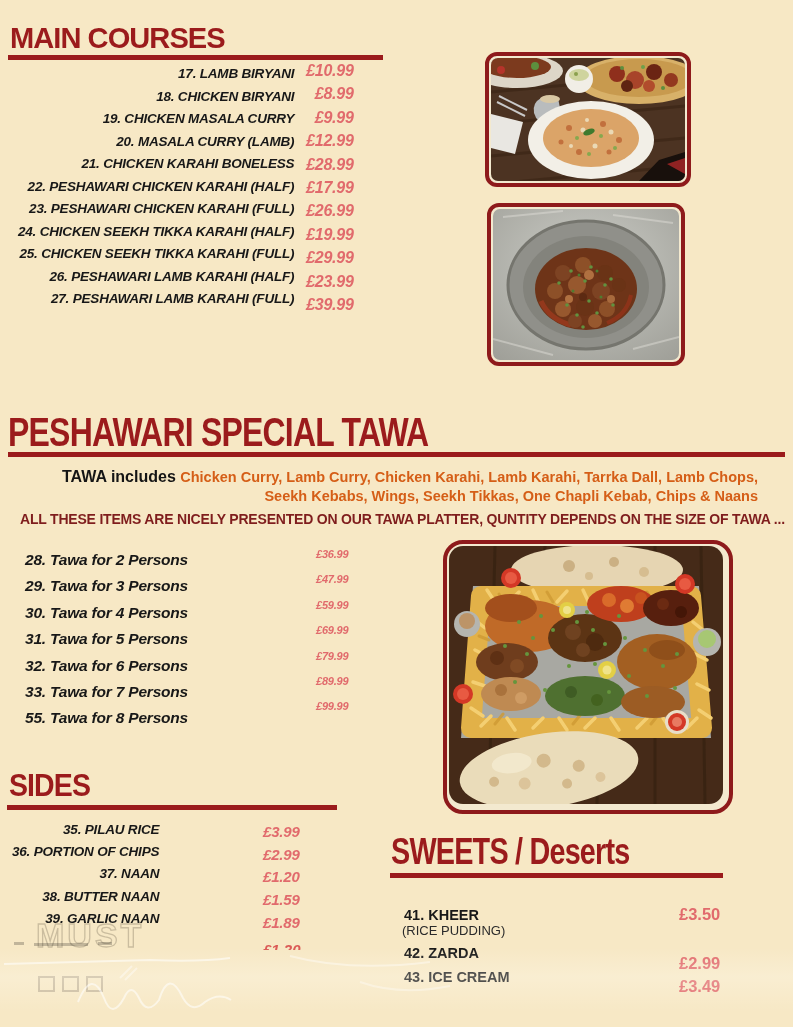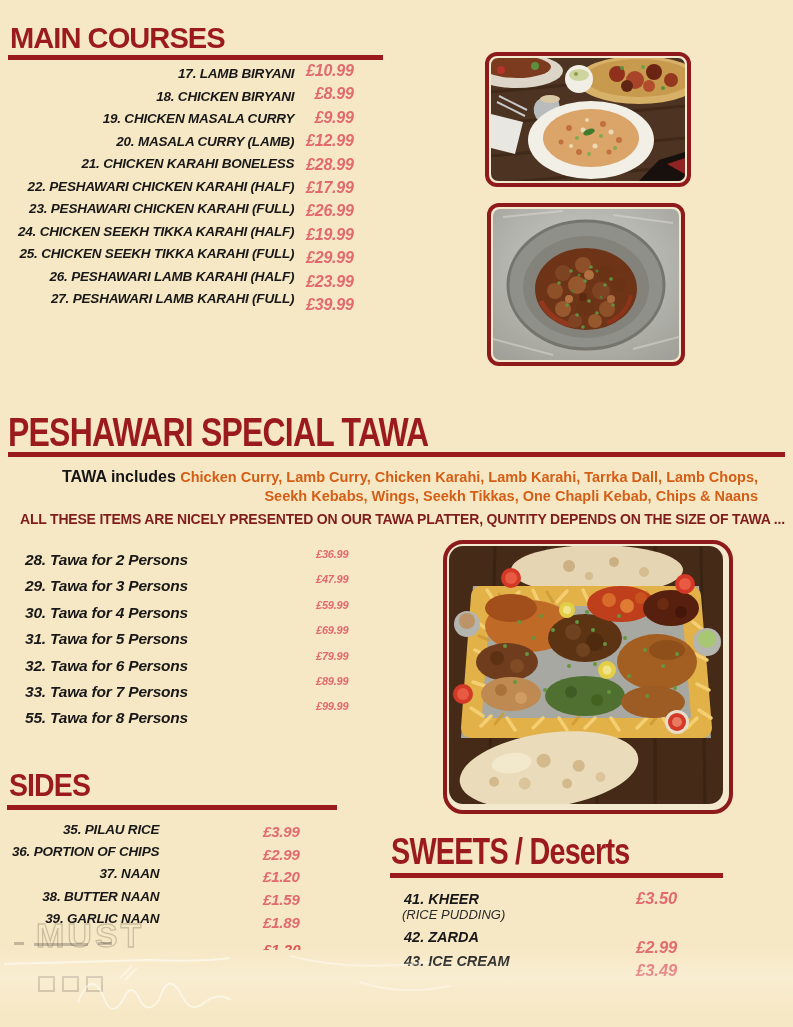--- a/index.html
+++ b/index.html
@@ -30,24 +30,24 @@
   .names > div{color:#181818;}
   .prices > div{color:#e16a6c;}
   .main-names {left:18px; top:66px;}  .main-names  > div{height:22.5px; font-size:13.5px;}
   .main-prices{left:306px;top:62px;}  .main-prices > div{height:23.4px; font-size:16px;}
   .tawa-names {left:25px; top:551px;} .tawa-names  > div{height:26.4px; font-size:15.5px;}
   .tawa-prices{left:316px;top:548px;} .tawa-prices > div{height:25.4px; font-size:11px;}
   .sides-names {left:12px; top:822px;} .sides-names  > div{height:22.2px; font-size:13.5px;}
   .sides-prices{left:263px;top:823px;} .sides-prices > div{height:22.7px; font-size:15px;}
 
   
-  .sw-name,.sw-sub,.sw-price{position:absolute; font-style:italic; white-space:nowrap;}
+  .sw-name,.sw-sub,.sw-price{position:absolute; white-space:nowrap;margin-top:16px;}
   .sw-name {left:404px; font-weight:bold; color:#181818; font-size:14.5px;}
   .sw-sub  {left:402px; font-weight:normal; color:#2a2a2a; font-size:13px;}
-  .sw-price{left:636px; font-weight:bold; color:#e16a6c; font-size:16.5px;}
+  .sw-price{left:679px; font-weight:bold; color:#e16a6c; font-size:16.5px;}
 
   
   .includes{position:absolute; left:20px; top:468px; width:714px; line-height:17.5px;margin-left:24px;}
   .includes .lbl{font-size:16px; font-weight:bold; color:#151515;}
   .includes .txt{font-size:14.5px; font-weight:bold; color:#d55e17;}
   .allnote{position:absolute; left:20px; top:511px; font-size:14px; font-weight:bold;
            color:#7f1d1d; letter-spacing:-0.2px; white-space:nowrap;}
 
   
   .photo{position:absolute; border:4px solid #8e1a1b; border-radius:12px;

